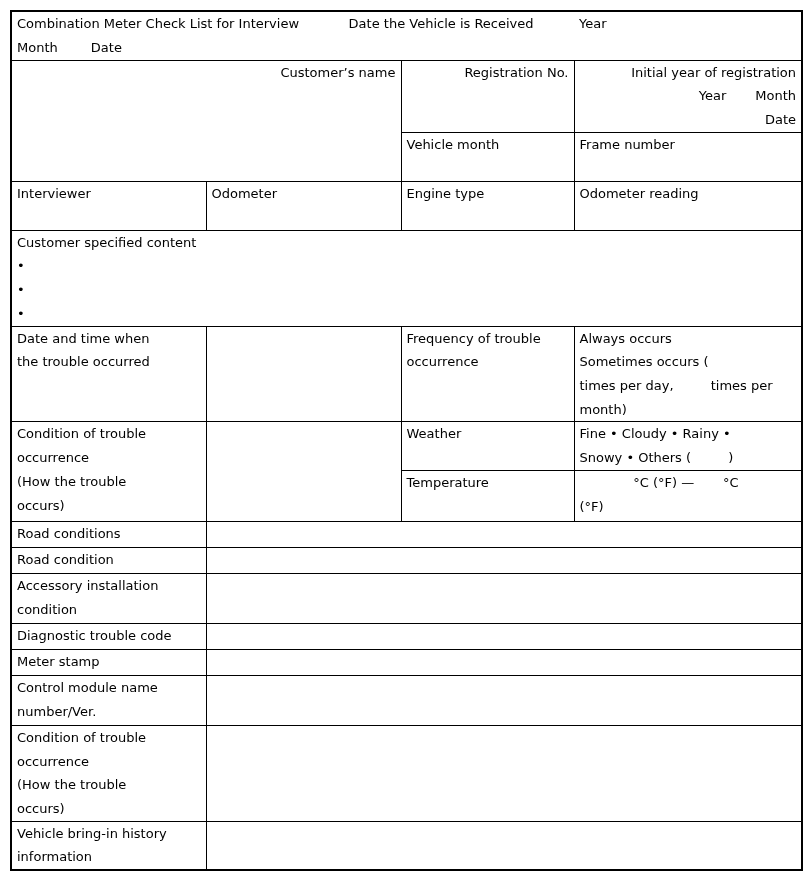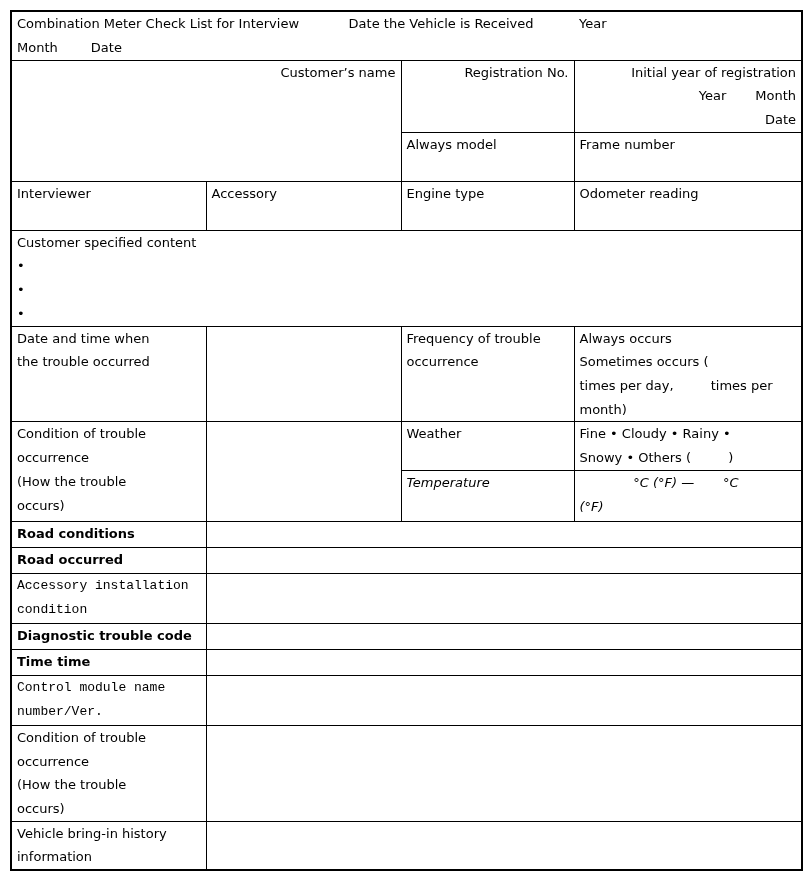--- a/index.html
+++ b/index.html
@@ -27,25 +27,25 @@
     border: 1.5px solid #000000;
     vertical-align: top;
     padding: 0 5px;
     font-size: 13px;
     line-height: 23.7px;
     white-space: pre-wrap;
     word-wrap: break-word;
     overflow: hidden;
   }
   
-  tr.h26 { height: 26px; font-weight: bold; }
+  tr.h26 { height: 26px; }
   tr.h48 { height: 48px; }
   tr.h49 { height: 49px; }
-  tr.h50 { height: 50px; font-family: Liberation Mono, monospace; }
-  tr.h51 { height: 51px; font-style: italic; }
+  tr.h50 { height: 50px; }
+  tr.h51 { height: 51px; }
   tr.h72 { height: 72px; text-align: right; }
   tr.h95 { height: 95px; }
   tr.h96 { height: 96px; }
 </style>
 </head>
 <body>
 
 <div class="sheet">
   <table class="checklist">
     <colgroup>
@@ -62,27 +62,27 @@
     </tr>
 
     <tr class="h72">
       <td colspan="2" rowspan="2">Customer’s name</td>
       <td>Registration No.</td>
       <td>Initial year of registration
            Year       Month
 Date</td>
     </tr>
     <tr class="h49">
-      <td>Always model</td>
+      <td>Vehicle month</td>
       <td>Frame number</td>
     </tr>
 
     <tr class="h49">
       <td>Interviewer</td>
-      <td>Accessory</td>
+      <td>Odometer</td>
       <td>Engine type</td>
       <td>Odometer reading</td>
     </tr>
 
     <tr class="h96">
       <td colspan="4">Customer specified content
 •
 •
 •</td>
     </tr>
@@ -113,34 +113,34 @@
       <td>Temperature</td>
       <td>             °C (°F) —       °C
 (°F)</td>
     </tr>
 
     <tr class="h26">
       <td>Road conditions</td>
       <td colspan="3"></td>
     </tr>
     <tr class="h26">
-      <td>Road occurred</td>
+      <td>Road condition</td>
       <td colspan="3"></td>
     </tr>
     <tr class="h50">
       <td>Accessory installation
 condition</td>
       <td colspan="3"></td>
     </tr>
     <tr class="h26">
       <td>Diagnostic trouble code</td>
       <td colspan="3"></td>
     </tr>
     <tr class="h26">
-      <td>Time time</td>
+      <td>Meter stamp</td>
       <td colspan="3"></td>
     </tr>
     <tr class="h50">
       <td>Control module name
 number/Ver.</td>
       <td colspan="3"></td>
     </tr>
     <tr class="h95">
       <td>Condition of trouble
 occurrence

